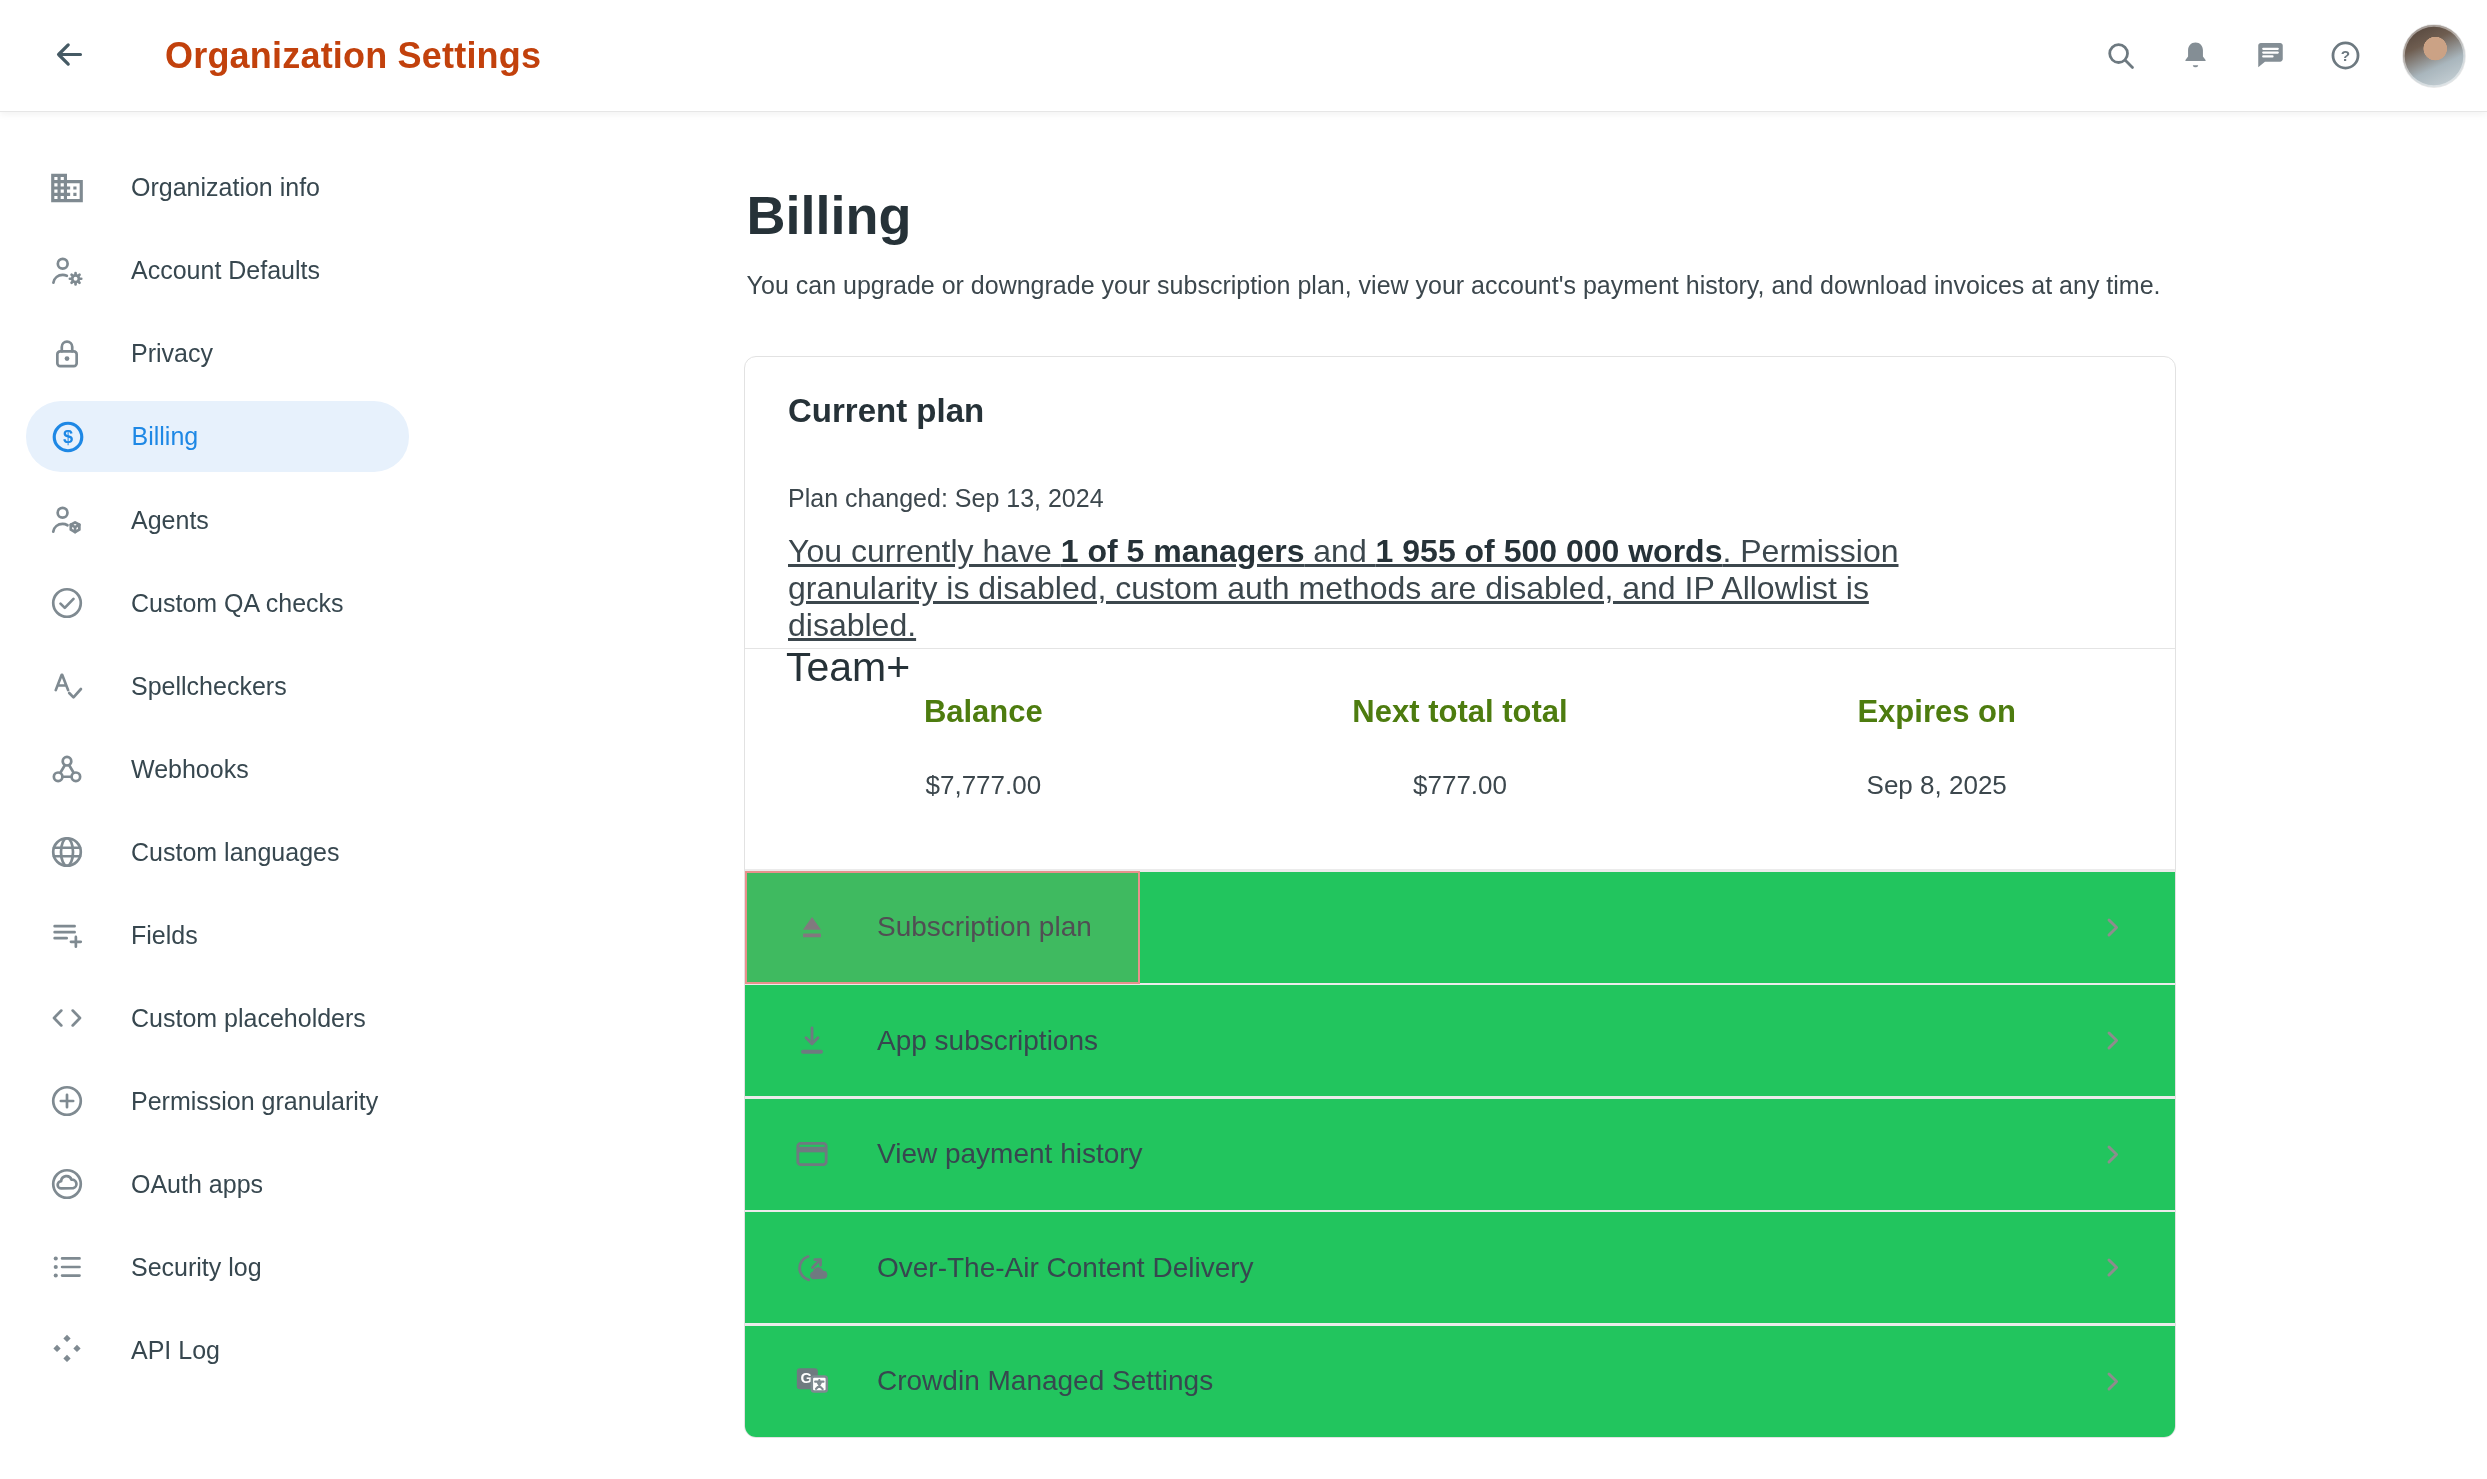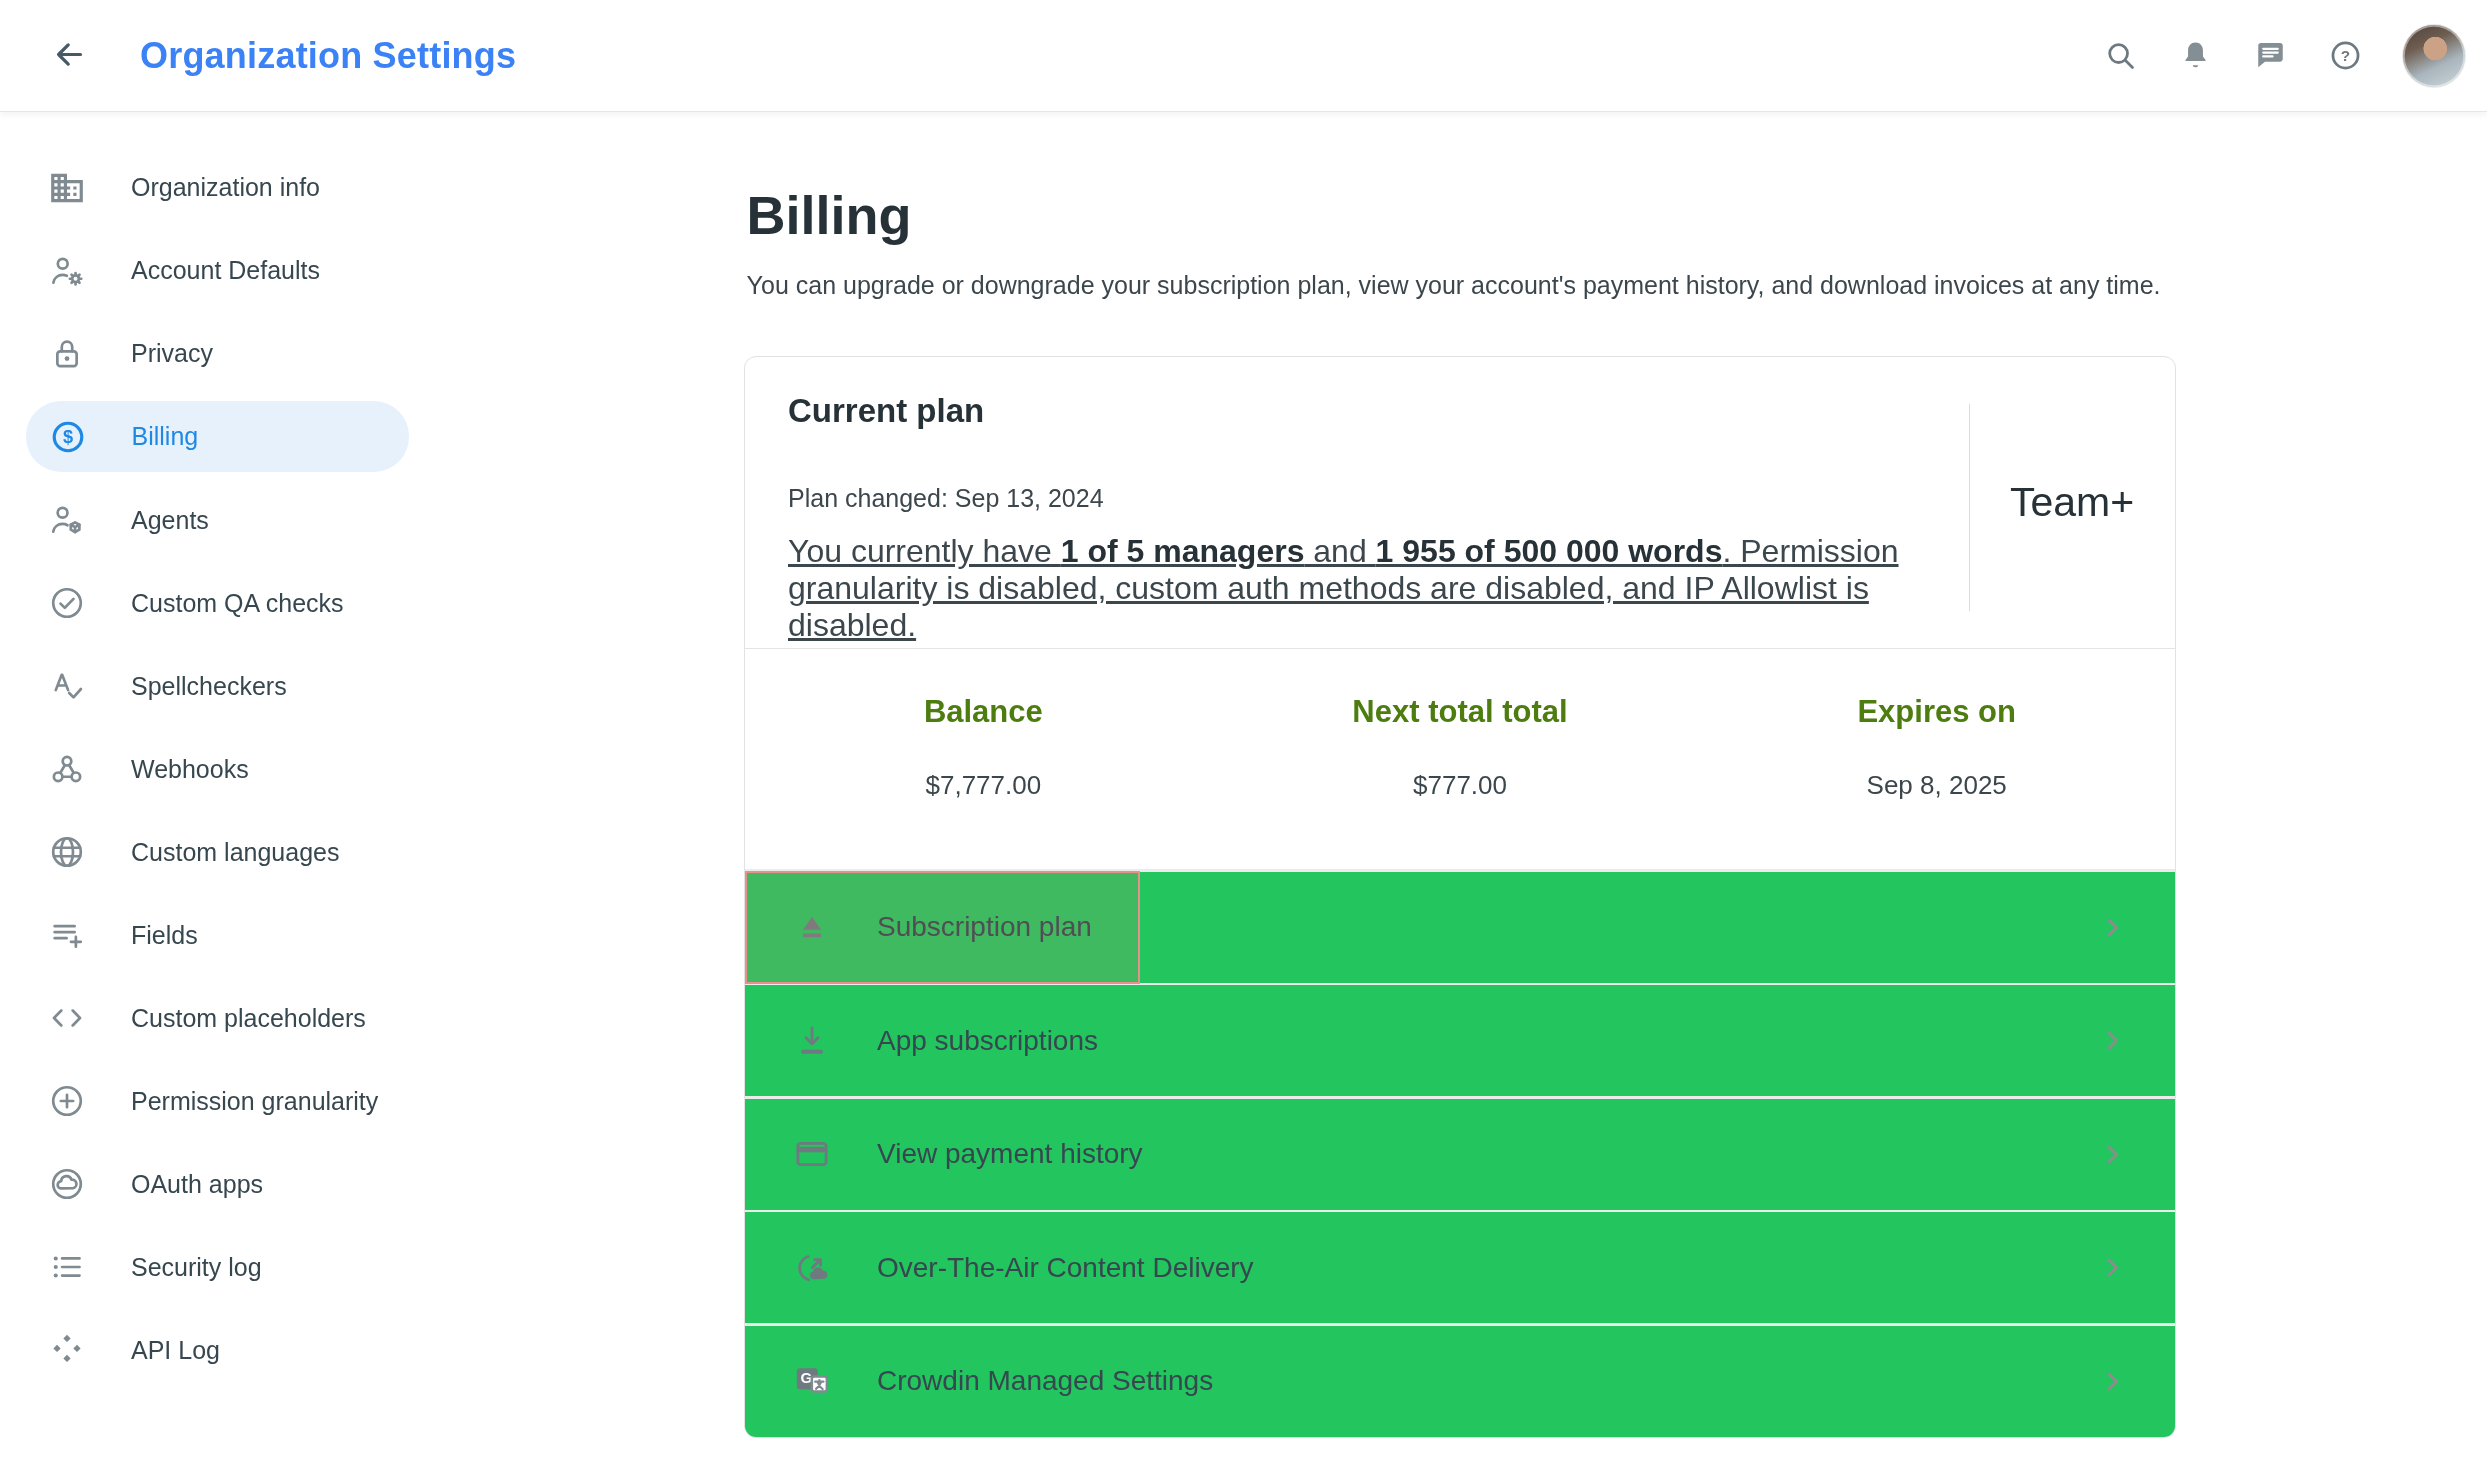--- a/index.html
+++ b/index.html
@@ -5,21 +5,21 @@
   html,body{margin:0;padding:0;background:#fff;}
   .app{position:relative;width:2487px;height:1479px;background:#fff;overflow:hidden;
        font-family:"Liberation Sans",sans-serif;color:#263238;}
 
   
   .hdr{position:absolute;top:0;left:0;right:0;height:112px;display:flex;align-items:center;
        padding:0 22.5px 0 48px;box-sizing:border-box;background:#fff;z-index:20;
        border-bottom:0.9px solid #e6e6e6;box-shadow:0 2.6px 7px rgba(0,0,0,.055);}
   .back-btn{width:41px;height:41px;background:none;border:none;padding:0;cursor:pointer;flex:none;}
   .back-btn svg{width:35px;height:35px;}
-  .hdr-title{font-size:36px;font-weight:700;color:#3b82f6;margin:0 0 0 51px;letter-spacing:0.2px;}
+  .hdr-title{font-size:36px;font-weight:700;color:#c2410c;margin:0 0 0 76px;letter-spacing:0.2px;}
   .hdr-actions{margin-left:auto;display:flex;align-items:center;gap:40px;}
   .h-icon{width:35px;height:35px;cursor:pointer;flex:none;}
   .avatar{width:62px;height:62px;border-radius:50%;cursor:pointer;flex:none;
     background:
       radial-gradient(circle at 52% 38%, #cba285 0%, #cba285 23%, rgba(0,0,0,0) 24%),
       linear-gradient(155deg,#4e4038 0%,#6e5d50 32%,#a9b6bd 64%,#cfd8dc 100%);
     box-shadow:inset 0 0 0 1.7px rgba(255,255,255,.45), 0 0 0 0.9px #e8e8e8;}
 
   
   .sidebar{position:absolute;top:112px;left:0;width:415px;padding-top:34px;box-sizing:border-box;}
@@ -32,21 +32,21 @@
 
   
   .main{position:absolute;top:112px;left:744px;width:1434px;}
   .page-title{margin:76px 0 0 2.6px;font-size:54px;line-height:54px;font-weight:700;color:#263238;}
   .page-sub{margin:26px 0 0 2.6px;font-size:25px;line-height:35px;color:#3c474d;}
 
   .card{position:relative;margin-top:53px;width:1432px;border:0.9px solid #e2e2e2;border-radius:12px;
         overflow:hidden;background:#fff;box-sizing:border-box;}
 
   
-  .plan{display:flex;height:292px;border-bottom:0.9px solid #e4e4e4;box-sizing:border-box;}
+  .plan{display:flex;height:292px;border-bottom:0.9px solid #e4e4e4;box-sizing:border-box;flex-direction:column;}
   .plan-left{flex:1;padding:35px 0 0 43px;box-sizing:border-box;}
   .plan-h{margin:0;font-size:33px;font-weight:700;color:#263238;}
   .plan-changed{margin:50px 0 16px;font-size:25px;line-height:37px;color:#3c474d;}
   .plan-usage{margin:0;font-size:32px;line-height:37px;color:#3c474d;max-width:1205px;text-decoration:underline;}
   .plan-usage b{color:#263238;font-weight:700;}
   .plan-right{width:206px;position:relative;display:flex;align-items:center;justify-content:center;}
   .plan-right::before{content:"";position:absolute;left:0;top:47px;bottom:37px;width:0.9px;background:#dcdcdc;}
   .plan-name{font-size:41px;font-weight:500;color:#263238;}
 
   

